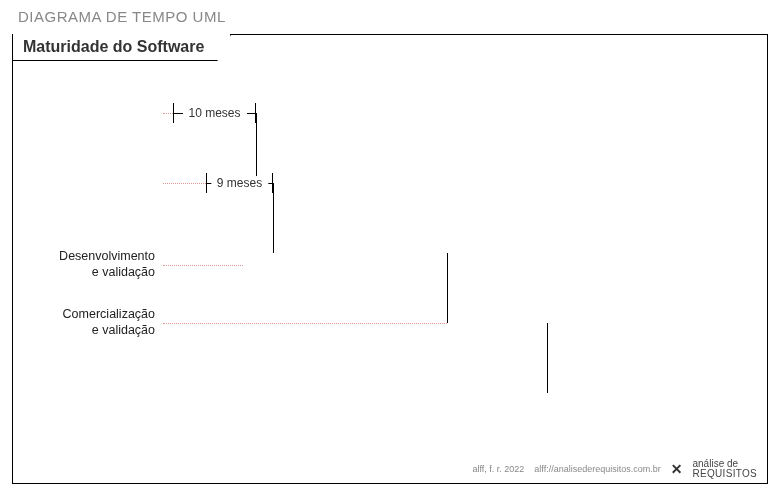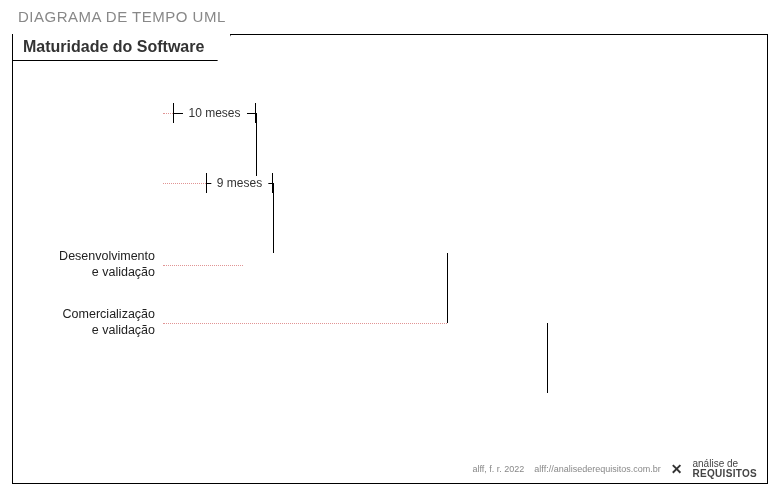--- a/index.html
+++ b/index.html
@@ -111,21 +111,21 @@
     display: flex;
     align-items: center;
     gap: 10px;
     margin-top: 33px;
   }
   .footer .brand {
     font-size: 10px;
     color: #444;
     line-height: 1;
   }
-  .footer .brand b { font-weight: 700; letter-spacing: 0.3px; }
+  .footer .brand b { font-weight: 400; letter-spacing: 0.3px; }
   .footer .glyph { font-size: 14px; color: #333; font-weight: 700; }
 </style>
 </head>
 <body>
 
 <div class="title">DIAGRAMA DE TEMPO UML</div>
 
 <div class="frame">
   <div class="tab">Maturidade do Software</div>
 

